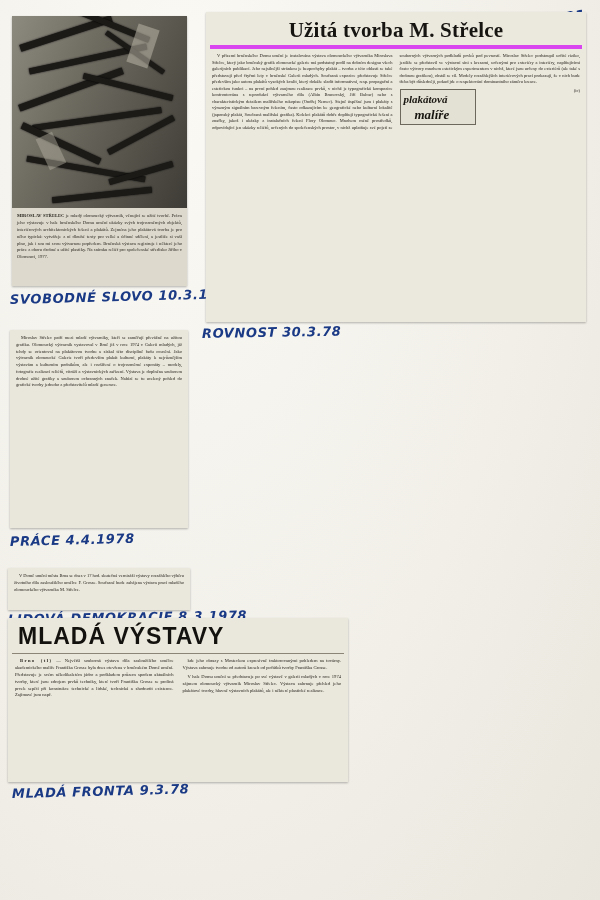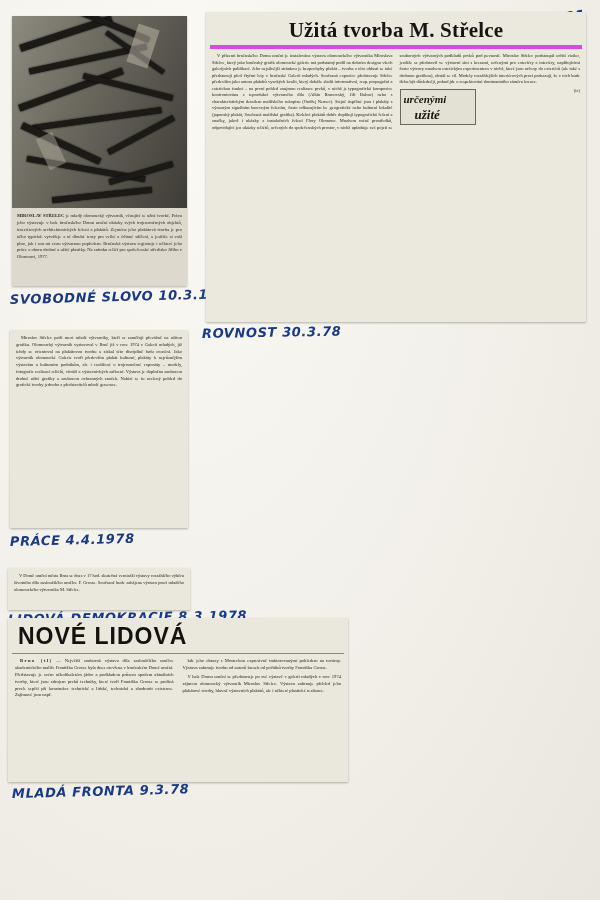--- a/index.html
+++ b/index.html
@@ -193,22 +193,22 @@
 
   <div class="hand" id="hand-svobodne">SVOBODNÉ SLOVO 10.3.1978</div>
 
   <div class="clip" id="article-main">
     <div id="article-main-title">Užitá tvorba M. Střelce</div>
     <div class="cols2">
       <p>
         <span>V přízemí brněnského Domu umění je instalována výstava olomouckého výtvarníka Miroslava Střelce, který jako brněnský grafik olomoucké galerie má podstatný podíl na dobrém designu všech galerijních publikací. Jeho nejsilnější stránkou je bezpochyby plakát – tvorba z této oblasti se také představují před čtyřmi lety v brněnské Galerii mladých. Současná expozice představuje Střelce především jako autora plakátů vysokých kvalit, který dokáže sladit informativní, resp. propagační a estetickou funkci – na první pohled zaujmou realizace prvků, v nichž je typografická kompozice konfrontována s reprodukcí výtvarného díla (Albín Brunovský, Jiří Balcar) nebo s charakteristickým detailem malířského rukopisu (Ondřej Nemec). Stejně úspěšné jsou i plakáty s výrazným signálním barevným řešením, často odkazujícím ke geografické nebo kulturní lokalitě (japonský plakát, Současná malířská grafika). Kolekci plakátů dobře doplňují typografická řešení a značky, jakož i ukázky z instalačních řešení Flory Olomouc. Mnohem méně prostředků, odpovídající jen ukázky reliéfů, určených do společenských prostor, v nichž uplatňuje své pojetí ze souborných výtvarných podkladů prvků pod pevností. Miroslav Střelec podstoupil určité riziko, jestliže se představil ve výstavní síni s kresami, určenými pro exteriéry a interiéry, naplňujícími často výtvory mnohem estetickým experimentem v nichž, které jsou určeny do exteriérů (ale také s drobnou grafikou), ohstál se cíl. Modely rozsáhlejších interiérových prací prokazují, že v nich bude třeba být důsledněji, pokud jde o respektování dominantního záměru kreace.</span>
       </p>
       <div id="logo-box">
-        <span class="l1">určenými</span>
-        <span class="l2">užité</span>
+        <span class="l1">plakátová</span>
+        <span class="l2">malíře</span>
       </div>
       <p style="text-align:right;">(ic)</p>
     </div>
   </div>
 
   <div class="hand" id="hand-rovnost">ROVNOST 30.3.78</div>
 
   <div class="clip" id="article-prace">
     <div class="col1">
       <p>Miroslav Střelec patří mezi mladé výtvarníky, kteří se zaměřují převážně na užitou grafiku. Olomoucký výtvarník vystavoval v Brně již v roce 1974 v Galerii mladých, již tehdy se orientoval na plakátovou tvorbu a získal této disciplíně řadu ocenění. Jako výtvarník olomoucké Galerie tvoří především plakát kulturní, plakáty k nejrůznějším výstavám a kulturním podnikům, ale i rozšířené o trojrozměrné exponáty – modely, fotografie realizací reliéfů, vitráží a výstavnických zařízení. Výstava je doplněna souborem drobné užité grafiky a souborem ochranných značek. Nabízí se tu ucelený pohled do grafické tvorby jednoho z představitelů mladé generace.</p>
@@ -219,21 +219,21 @@
 
   <div class="clip" id="article-lidova">
     <div class="col1">
       <p>V Domě umění města Brna se dnes v 17 hod. skutečná vernisáží výstavy rozsáhlého výběru životního díla zasloužilého umělce F. Grosse. Současně bude zahájena výstava prací mladého olomouckého výtvarníka M. Střelce.</p>
     </div>
   </div>
 
   <div class="hand" id="hand-lidova">LIDOVÁ DEMOKRACIE 8.3.1978</div>
 
   <div class="clip" id="article-nove">
-    <div id="nove-title">NOVÉ LIDOVÁ</div>
+    <div id="nove-title">MLADÁ VÝSTAVY</div>
     <div class="cols2b">
       <p>
         <span class="spaced">Brno (tl)</span>
         <span>— Největší souborná výstava díla zasloužilého umělce akademického malíře Františka Grosse byla dnes otevřena v brněnském Domě umění. Představuje je svém několikaletém jádro a podkladem průzem spodem aktuálních tvorby, které jsou zdrojem prvků techniky, které tvoří Františka Grosse se prolíná prvek sepětí při konstrukce technické a lidské, technická a zhodnotit existence. Zajímavé jsou např.</span>
       </p>
       <p>kde jeho obrazy s Mosteckou expresívně traktorovanými pohledem na továrny. Výstava zahrnuje tvorbu od autorů kreseb od počátků tvorby Františka Grosse.</p>
       <p>V hale Domu umění se představuje po své výstavě v galerii mladých v roce 1974 zájmem olomoucký výtvarník Miroslav Střelec. Výstava zahrnuje přehled jeho plakátové tvorby, hlavně výstavních plakátů, ale i některé plastické realizace.</p>
     </div>
   </div>
 

